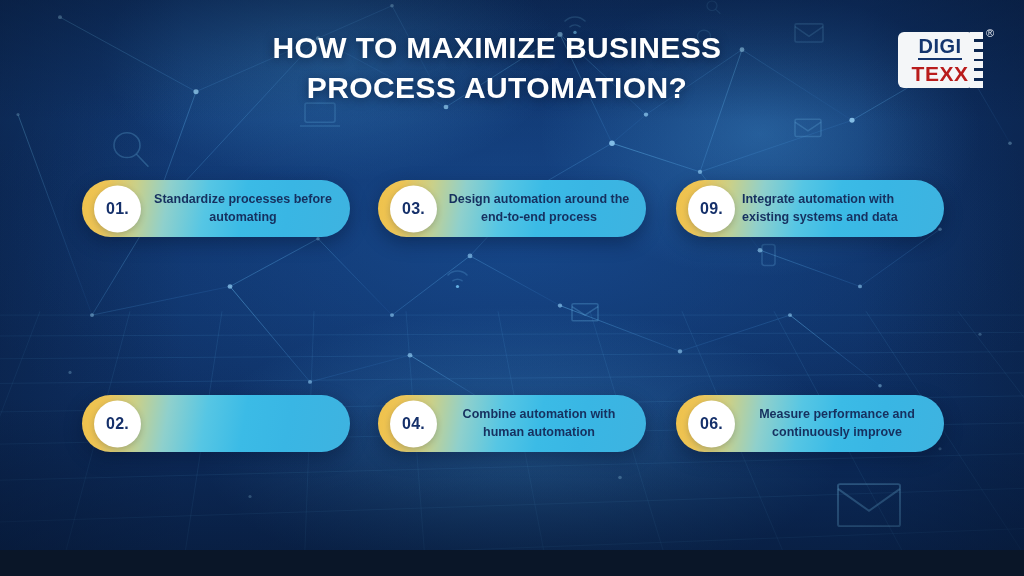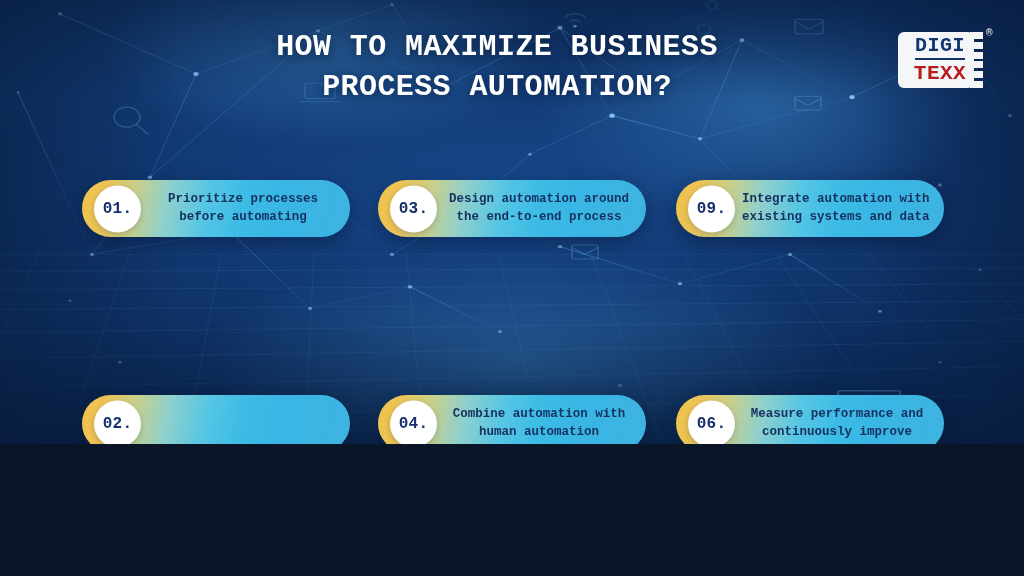--- a/index.html
+++ b/index.html
@@ -7,28 +7,27 @@
     margin: 0;
     padding: 0;
     background: #0a1628;
   }
   body {
     font-family: "Liberation Sans", sans-serif;
   }
   .slide {
     position: relative;
     width: 1024px;
-    height: 444px;
+    height: 550px;
     overflow: hidden;
     background:
       radial-gradient(ellipse 70% 55% at 50% 42%, #14417f 0%, rgba(20,65,127,0) 70%),
       radial-gradient(ellipse 60% 40% at 12% 8%, #123a73 0%, rgba(18,58,115,0) 70%),
       radial-gradient(ellipse 90% 70% at 85% 95%, #0d2f63 0%, rgba(13,47,99,0) 70%),
       linear-gradient(170deg, #10356c 0%, #0f3268 35%, #0e2f62 65%, #0c2a58 100%);
-    font-family: Liberation Mono, monospace;
   }
 
   
   .bg-art {
     position: absolute;
     inset: 0;
     width: 100%;
     height: 100%;
     pointer-events: none;
   }
@@ -393,21 +392,21 @@
     </div>
     <span class="logo-reg">®</span>
   </div>
 
   <div class="cards">
 
     <div class="card col1 row1">
       <div class="card-badge">
         <span class="card-num">01.</span>
       </div>
-      <div class="card-text">Prioritize processes before automating</div>
+      <div class="card-text">Standardize processes before automating</div>
     </div>
 
     <div class="card col1 row2">
       <div class="card-badge">
         <span class="card-num">02.</span>
       </div>
     </div>
 
     <div class="card col2 row1">
       <div class="card-badge">

